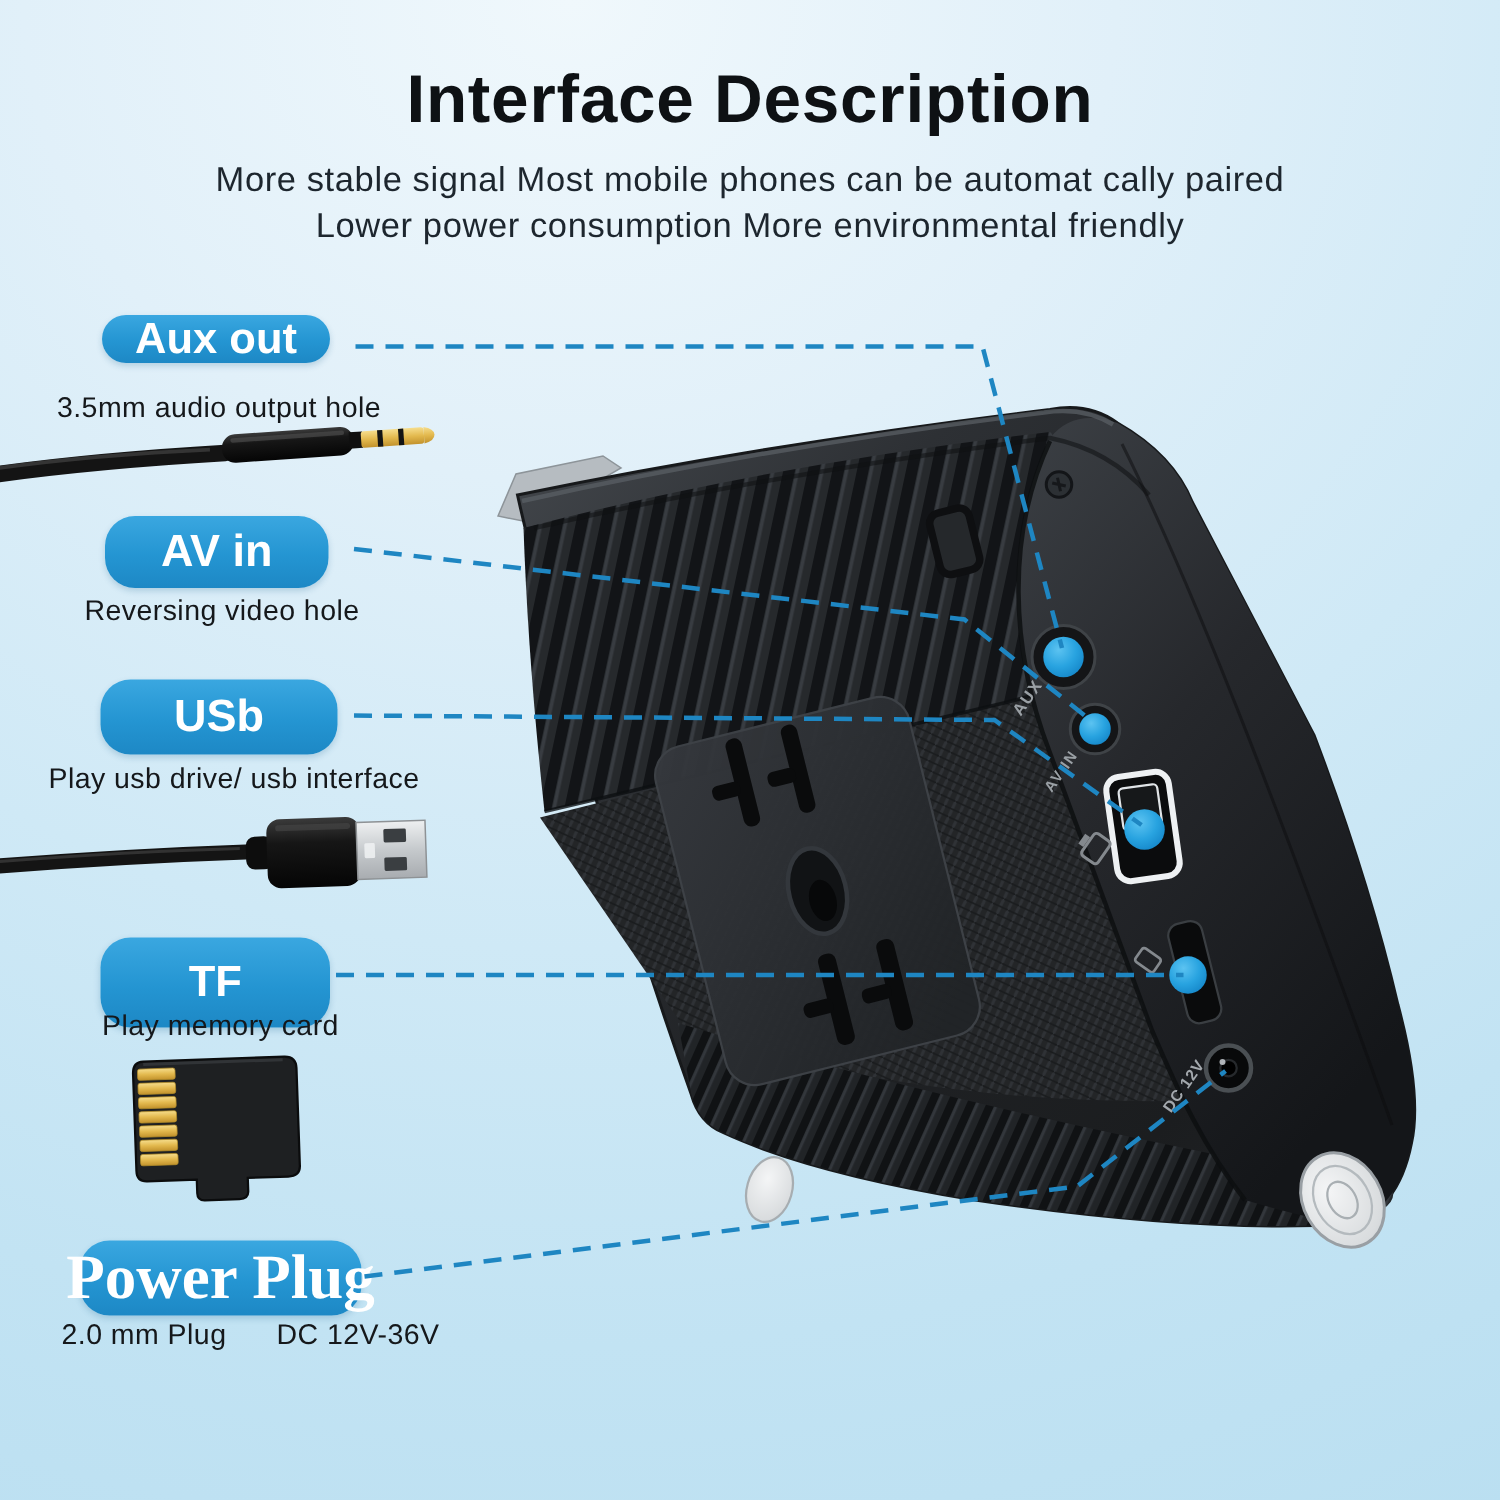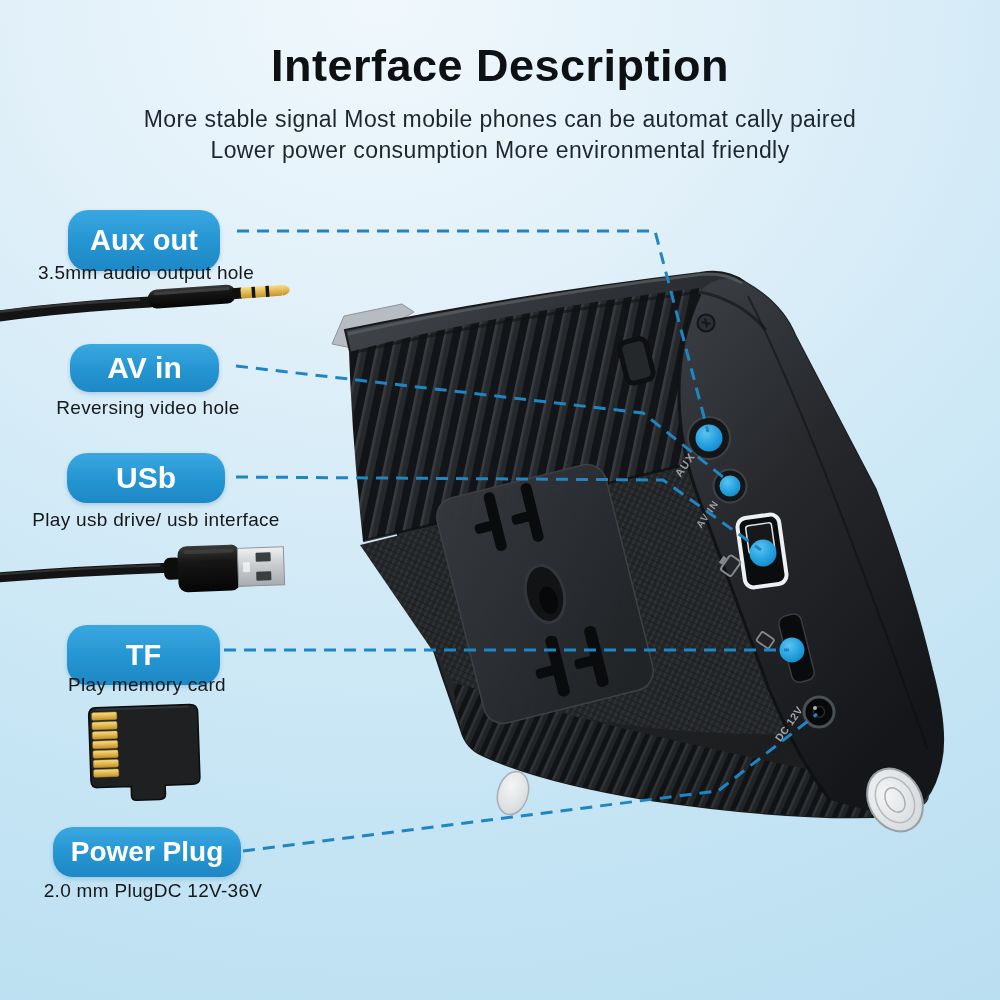--- a/index.html
+++ b/index.html
@@ -26,35 +26,35 @@
 
   .pill {
     position:absolute;
     background:linear-gradient(180deg,#3aa7e0 0%, #2495d2 55%, #1d88c5 100%);
     color:#ffffff; font-weight:700;
     display:flex; align-items:center; justify-content:center;
     border-radius:20px;
     box-shadow:0 2px 4px rgba(25,95,140,.22);
     white-space:nowrap;
   }
-  #pill-aux   { left:68px; top:210px; width:152px; height:61px; font-size:29px; }
+  #pill-aux   { left:68px; top:210px; width:152px; height:32px; font-size:29px; }
   #pill-avin  { left:70px; top:344px; width:149px; height:48px; font-size:30px; }
   #pill-usb   { left:67px; top:453px; width:158px; height:50px; font-size:30px; }
   #pill-tf    { left:67px; top:625px; width:153px; height:60px; font-size:29px; }
-  #pill-power { left:53px; top:827px; width:188px; height:50px; font-size:28px; }
+  #pill-power { left:53px; top:827px; width:188px; height:50px; font-size:42px;font-family:Liberation Serif, serif; }
 
   .caption {
     position:absolute; color:#15181b; font-size:19px; letter-spacing:.3px;
     text-align:center; white-space:nowrap;
   }
   #cap-aux   { left:28px;  top:262px; width:236px; }
   #cap-avin  { left:48px;  top:397px; width:200px; }
   #cap-usb   { left:26px;  top:509px; width:260px; }
   #cap-tf    { left:63px;  top:674px; width:168px; }
-  #cap-power { left:27px;  top:880px; width:252px; display:flex; justify-content:center; gap:0; }
+  #cap-power { left:41px;  top:880px; width:252px; display:flex; justify-content:space-between; gap:0; }
 
   svg.art { position:absolute; inset:0; width:1000px; height:1000px; display:block; }
 </style>
 </head>
 <body>
 
 <div class="page">
 
   <div class="hdr-title">Interface Description</div>
   <div class="hdr-sub l1">More stable signal Most mobile phones can be automat cally paired</div>

